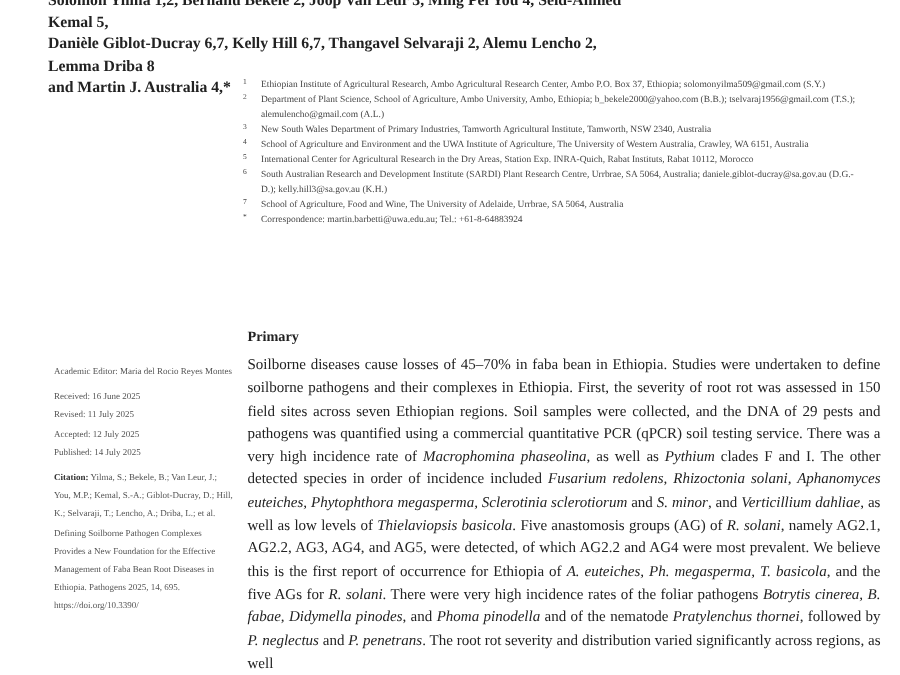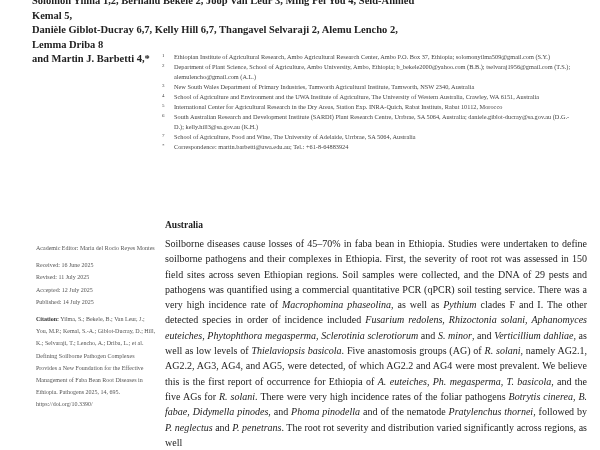--- a/index.html
+++ b/index.html
@@ -15,21 +15,21 @@
     .sidebar .editor { margin-bottom: 5px; }
     .sidebar .dates { margin-bottom: 5px; }
     .sidebar .citation b { color: #333; }
   </style>
 </head>
 <body>
 
 <div class="authors">
   <div>Solomon Yilma 1,2, Berhanu Bekele 2, Joop Van Leur 3, Ming Pei You 4, Seid-Ahmed Kemal 5,</div>
   <div>Danièle Giblot-Ducray 6,7, Kelly Hill 6,7, Thangavel Selvaraji 2, Alemu Lencho 2, Lemma Driba 8</div>
-  <div>and Martin J. Barbetti 4,*</div>
+  <div>and Martin J. Australia 4,*</div>
 </div>
 
 <div class="affils">
   <div class="affil"><span class="num">1</span><span>Ethiopian Institute of Agricultural Research, Ambo Agricultural Research Center, Ambo P.O. Box 37, Ethiopia; solomonyilma509@gmail.com (S.Y.)</span></div>
   <div class="affil"><span class="num">2</span><span>Department of Plant Science, School of Agriculture, Ambo University, Ambo, Ethiopia; b_bekele2000@yahoo.com (B.B.); tselvaraj1956@gmail.com (T.S.); alemulencho@gmail.com (A.L.)</span></div>
   <div class="affil"><span class="num">3</span><span>New South Wales Department of Primary Industries, Tamworth Agricultural Institute, Tamworth, NSW 2340, Australia</span></div>
   <div class="affil"><span class="num">4</span><span>School of Agriculture and Environment and the UWA Institute of Agriculture, The University of Western Australia, Crawley, WA 6151, Australia</span></div>
   <div class="affil"><span class="num">5</span><span>International Center for Agricultural Research in the Dry Areas, Station Exp. INRA-Quich, Rabat Instituts, Rabat 10112, Morocco</span></div>
   <div class="affil"><span class="num">6</span><span>South Australian Research and Development Institute (SARDI) Plant Research Centre, Urrbrae, SA 5064, Australia; daniele.giblot-ducray@sa.gov.au (D.G.-D.); kelly.hill3@sa.gov.au (K.H.)</span></div>
   <div class="affil"><span class="num">7</span><span>School of Agriculture, Food and Wine, The University of Adelaide, Urrbrae, SA 5064, Australia</span></div>
@@ -43,14 +43,14 @@
     <div>Revised: 11 July 2025</div>
     <div>Accepted: 12 July 2025</div>
     <div>Published: 14 July 2025</div>
   </div>
   <div class="citation">
     <b>Citation:</b>
     <span>Yilma, S.; Bekele, B.; Van Leur, J.; You, M.P.; Kemal, S.-A.; Giblot-Ducray, D.; Hill, K.; Selvaraji, T.; Lencho, A.; Driba, L.; et al. Defining Soilborne Pathogen Complexes Provides a New Foundation for the Effective Management of Faba Bean Root Diseases in Ethiopia. Pathogens 2025, 14, 695. https://doi.org/10.3390/</span>
   </div>
 </div>
 
-<div class="abstract-title">Australia</div>
+<div class="abstract-title">Primary</div>
 <div class="abstract-body"><span>Soilborne diseases cause losses of 45–70% in faba bean in Ethiopia. Studies were undertaken to define soilborne pathogens and their complexes in Ethiopia. First, the severity of root rot was assessed in 150 field sites across seven Ethiopian regions. Soil samples were collected, and the DNA of 29 pests and pathogens was quantified using a commercial quantitative PCR (qPCR) soil testing service. There was a very high incidence rate of </span><i>Macrophomina phaseolina</i><span>, as well as </span><i>Pythium</i><span> clades F and I. The other detected species in order of incidence included </span><i>Fusarium redolens, Rhizoctonia solani, Aphanomyces euteiches, Phytophthora megasperma, Sclerotinia sclerotiorum</i><span> and </span><i>S. minor</i><span>, and </span><i>Verticillium dahliae</i><span>, as well as low levels of </span><i>Thielaviopsis basicola</i><span>. Five anastomosis groups (AG) of </span><i>R. solani</i><span>, namely AG2.1, AG2.2, AG3, AG4, and AG5, were detected, of which AG2.2 and AG4 were most prevalent. We believe this is the first report of occurrence for Ethiopia of </span><i>A. euteiches, Ph. megasperma, T. basicola</i><span>, and the five AGs for </span><i>R. solani</i><span>. There were very high incidence rates of the foliar pathogens </span><i>Botrytis cinerea, B. fabae, Didymella pinodes</i><span>, and </span><i>Phoma pinodella</i><span> and of the nematode </span><i>Pratylenchus thornei</i><span>, followed by </span><i>P. neglectus</i><span> and </span><i>P. penetrans</i><span>. The root rot severity and distribution varied significantly across regions, as well</span></div>
 
 </body></html>

